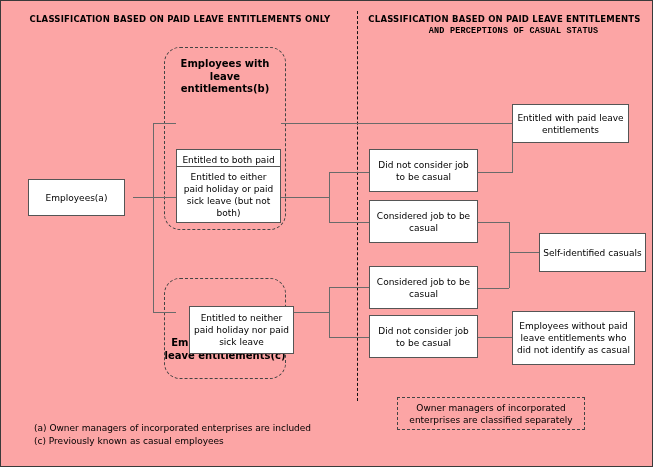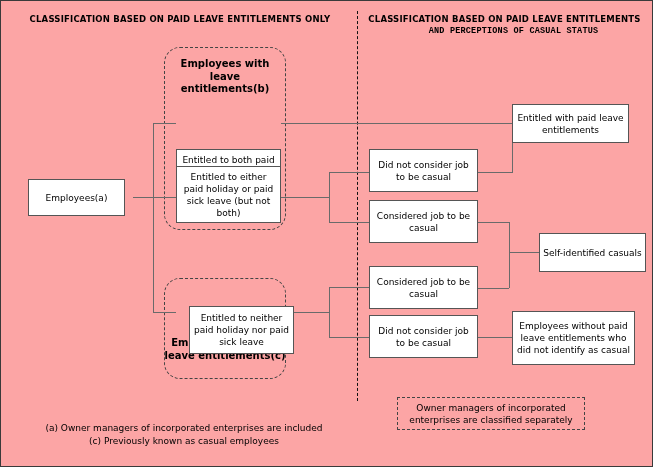--- a/index.html
+++ b/index.html
@@ -89,21 +89,20 @@
   .ln{position:absolute;background:#6a6a6a;}
   .lnh{height:1px;}
   .lnv{width:1px;}
 
   
   .footnotes{
     position:absolute;
     font-size:9px;
     line-height:13px;
     color:#000;
-    text-align:center;
   }
   .footnotes div{white-space:nowrap;}
 </style>
 </head>
 <body>
 
 <div id="frame">
 
   <div class="col-head" style="left:14px;top:12px;width:330px;">CLASSIFICATION BASED ON PAID LEAVE ENTITLEMENTS ONLY</div>
 

